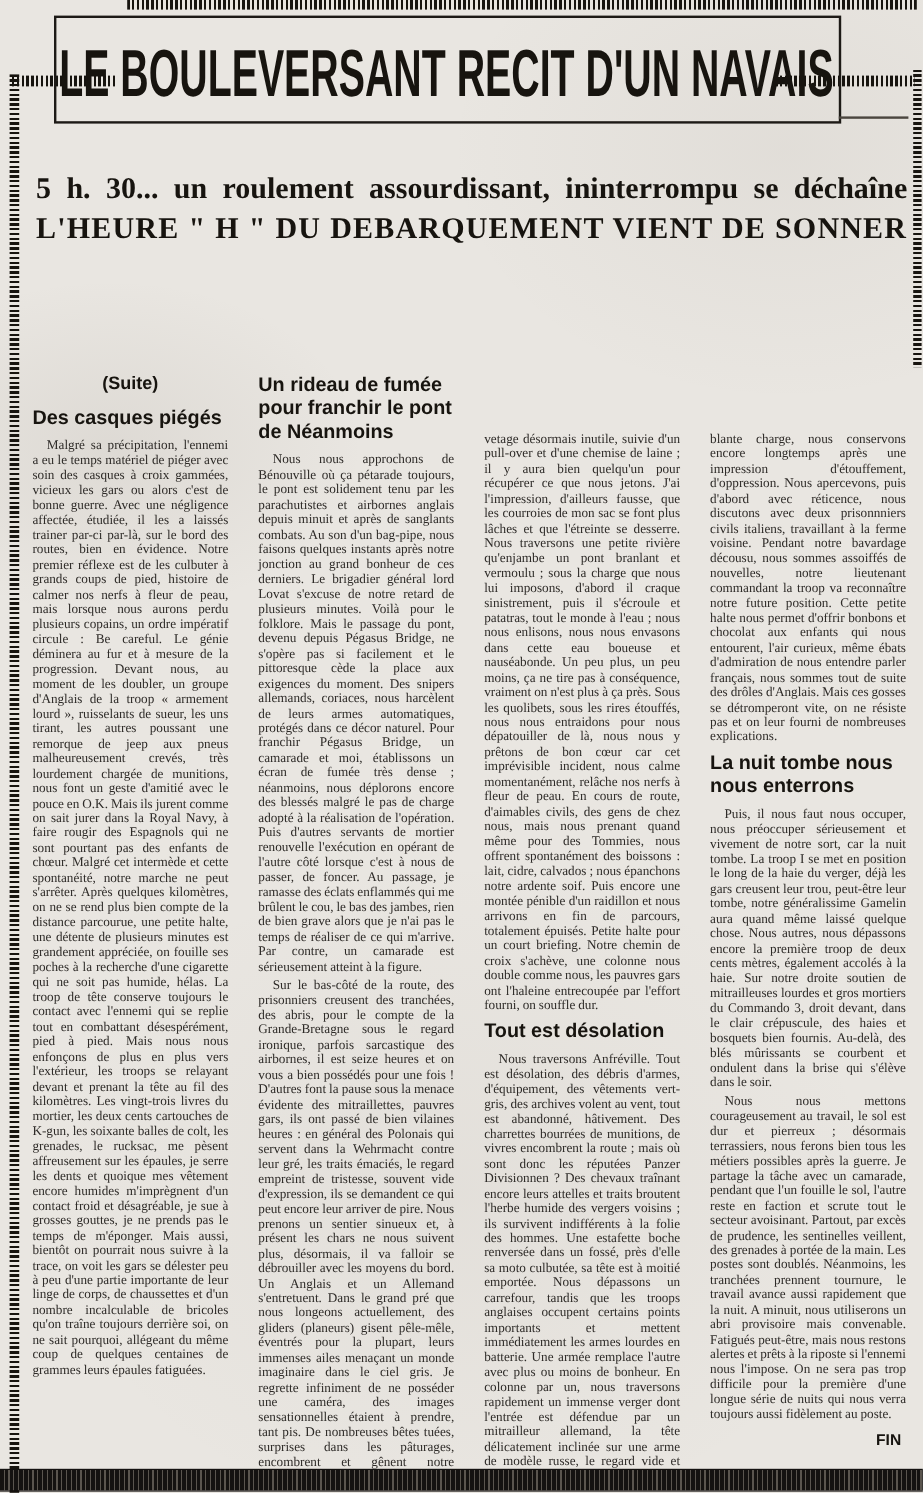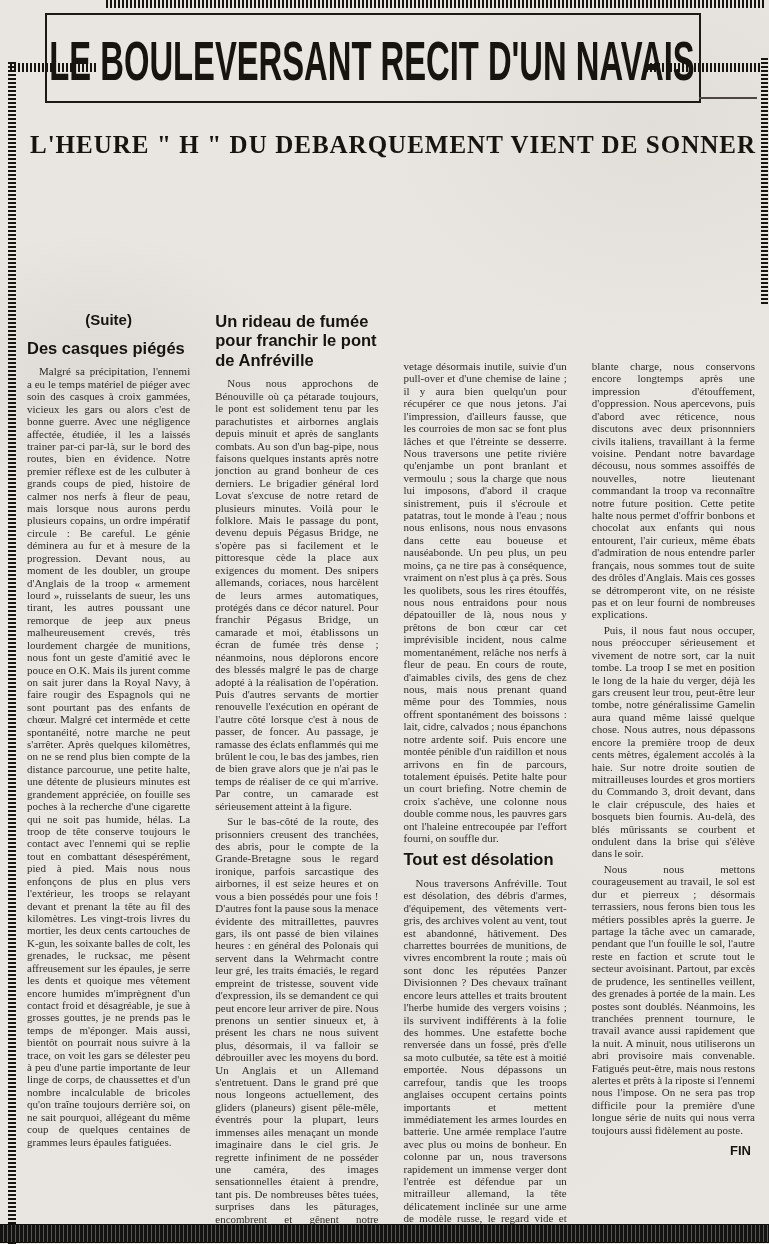--- a/index.html
+++ b/index.html
@@ -155,43 +155,45 @@
 <div class="stripe-v bar-right-vert"></div>
 <div class="stripe-h bar-conn-left"></div>
 <div class="stripe-h bar-conn-right"></div>
 <div class="bar-bottom" style="position:absolute;"></div>
 
 <div class="masthead-box"></div>
 <div class="masthead-tail"></div>
 <div class="masthead-title">LE BOULEVERSANT RECIT D'UN NAVAIS</div>
 
 <div class="headline-wrap">
+  <div class="subheadline-1">5 h. 30... un roulement assourdissant, ininterrompu se déchaîne</div>
   <div class="subheadline-2">L'HEURE " H " DU DEBARQUEMENT VIENT DE SONNER</div>
 </div>
 
 <div class="columns">
 
   <div class="col">
     <div class="suite">(Suite)</div>
     <h3 class="first">Des casques piégés</h3>
     <p>Malgré sa précipitation, l'ennemi a eu le temps matériel de piéger avec soin des casques à croix gammées, vicieux les gars ou alors c'est de bonne guerre. Avec une négligence affectée, étudiée, il les a laissés trainer par-ci par-là, sur le bord des routes, bien en évidence. Notre premier réflexe est de les culbuter à grands coups de pied, histoire de calmer nos nerfs à fleur de peau, mais lorsque nous aurons perdu plusieurs copains, un ordre impératif circule : Be careful. Le génie déminera au fur et à mesure de la progression. Devant nous, au moment de les doubler, un groupe d'Anglais de la troop « armement lourd », ruisselants de sueur, les uns tirant, les autres poussant une remorque de jeep aux pneus malheureusement crevés, très lourdement chargée de munitions, nous font un geste d'amitié avec le pouce en O.K. Mais ils jurent comme on sait jurer dans la Royal Navy, à faire rougir des Espagnols qui ne sont pourtant pas des enfants de chœur. Malgré cet intermède et cette spontanéité, notre marche ne peut s'arrêter. Après quelques kilomètres, on ne se rend plus bien compte de la distance parcourue, une petite halte, une détente de plusieurs minutes est grandement appréciée, on fouille ses poches à la recherche d'une cigarette qui ne soit pas humide, hélas. La troop de tête conserve toujours le contact avec l'ennemi qui se replie tout en combattant désespérément, pied à pied. Mais nous nous enfonçons de plus en plus vers l'extérieur, les troops se relayant devant et prenant la tête au fil des kilomètres. Les vingt-trois livres du mortier, les deux cents cartouches de K-gun, les soixante balles de colt, les grenades, le rucksac, me pèsent affreusement sur les épaules, je serre les dents et quoique mes vêtement encore humides m'imprègnent d'un contact froid et désagréable, je sue à grosses gouttes, je ne prends pas le temps de m'éponger. Mais aussi, bientôt on pourrait nous suivre à la trace, on voit les gars se délester peu à peu d'une partie importante de leur linge de corps, de chaussettes et d'un nombre incalculable de bricoles qu'on traîne toujours derrière soi, on ne sait pourquoi, allégeant du même coup de quelques centaines de grammes leurs épaules fatiguées.</p>
   </div>
 
   <div class="col">
-    <h3 class="first">Un rideau de fumée pour franchir le pont de Anfréville</h3>
+    <h3 class="first">Un rideau de fumée pour franchir le pont de Néanmoins</h3>
     <p>Nous nous approchons de Bénouville où ça pétarade toujours, le pont est solidement tenu par les parachutistes et airbornes anglais depuis minuit et après de sanglants combats. Au son d'un bag-pipe, nous faisons quelques instants après notre jonction au grand bonheur de ces derniers. Le brigadier général lord Lovat s'excuse de notre retard de plusieurs minutes. Voilà pour le folklore. Mais le passage du pont, devenu depuis Pégasus Bridge, ne s'opère pas si facilement et le pittoresque cède la place aux exigences du moment. Des snipers allemands, coriaces, nous harcèlent de leurs armes automatiques, protégés dans ce décor naturel. Pour franchir Pégasus Bridge, un camarade et moi, établissons un écran de fumée très dense ; néanmoins, nous déplorons encore des blessés malgré le pas de charge adopté à la réalisation de l'opération. Puis d'autres servants de mortier renouvelle l'exécution en opérant de l'autre côté lorsque c'est à nous de passer, de foncer. Au passage, je ramasse des éclats enflammés qui me brûlent le cou, le bas des jambes, rien de bien grave alors que je n'ai pas le temps de réaliser de ce qui m'arrive. Par contre, un camarade est sérieusement atteint à la figure.</p>
     <p>Sur le bas-côté de la route, des prisonniers creusent des tranchées, des abris, pour le compte de la Grande-Bretagne sous le regard ironique, parfois sarcastique des airbornes, il est seize heures et on vous a bien possédés pour une fois ! D'autres font la pause sous la menace évidente des mitraillettes, pauvres gars, ils ont passé de bien vilaines heures : en général des Polonais qui servent dans la Wehrmacht contre leur gré, les traits émaciés, le regard empreint de tristesse, souvent vide d'expression, ils se demandent ce qui peut encore leur arriver de pire. Nous prenons un sentier sinueux et, à présent les chars ne nous suivent plus, désormais, il va falloir se débrouiller avec les moyens du bord. Un Anglais et un Allemand s'entretuent. Dans le grand pré que nous longeons actuellement, des gliders (planeurs) gisent pêle-mêle, éventrés pour la plupart, leurs immenses ailes menaçant un monde imaginaire dans le ciel gris. Je regrette infiniment de ne posséder une caméra, des images sensationnelles étaient à prendre, tant pis. De nombreuses bêtes tuées, surprises dans les pâturages, encombrent et gênent notre laborieuse avance. Je balance ma ceinture de sau-</p>
   </div>
 
   <div class="col">
     <p class="cont">vetage désormais inutile, suivie d'un pull-over et d'une chemise de laine ; il y aura bien quelqu'un pour récupérer ce que nous jetons. J'ai l'impression, d'ailleurs fausse, que les courroies de mon sac se font plus lâches et que l'étreinte se desserre. Nous traversons une petite rivière qu'enjambe un pont branlant et vermoulu ; sous la charge que nous lui imposons, d'abord il craque sinistrement, puis il s'écroule et patatras, tout le monde à l'eau ; nous nous enlisons, nous nous envasons dans cette eau boueuse et nauséabonde. Un peu plus, un peu moins, ça ne tire pas à conséquence, vraiment on n'est plus à ça près. Sous les quolibets, sous les rires étouffés, nous nous entraidons pour nous dépatouiller de là, nous nous y prêtons de bon cœur car cet imprévisible incident, nous calme momentanément, relâche nos nerfs à fleur de peau. En cours de route, d'aimables civils, des gens de chez nous, mais nous prenant quand même pour des Tommies, nous offrent spontanément des boissons : lait, cidre, calvados ; nous épanchons notre ardente soif. Puis encore une montée pénible d'un raidillon et nous arrivons en fin de parcours, totalement épuisés. Petite halte pour un court briefing. Notre chemin de croix s'achève, une colonne nous double comme nous, les pauvres gars ont l'haleine entrecoupée par l'effort fourni, on souffle dur.</p>
     <h3>Tout est désolation</h3>
     <p>Nous traversons Anfréville. Tout est désolation, des débris d'armes, d'équipement, des vêtements vert-gris, des archives volent au vent, tout est abandonné, hâtivement. Des charrettes bourrées de munitions, de vivres encombrent la route ; mais où sont donc les réputées Panzer Divisionnen ? Des chevaux traînant encore leurs attelles et traits broutent l'herbe humide des vergers voisins ; ils survivent indifférents à la folie des hommes. Une estafette boche renversée dans un fossé, près d'elle sa moto culbutée, sa tête est à moitié emportée. Nous dépassons un carrefour, tandis que les troops anglaises occupent certains points importants et mettent immédiatement les armes lourdes en batterie. Une armée remplace l'autre avec plus ou moins de bonheur. En colonne par un, nous traversons rapidement un immense verger dont l'entrée est défendue par un mitrailleur allemand, la tête délicatement inclinée sur une arme de modèle russe, le regard vide et inexpressif dans son dernier sommeil. Nous mettons sac à terre, quel soulagement ! Nous respirons à pleins poumons l'air frais du soir, débarrassés de notre acca-</p>
   </div>
 
   <div class="col">
     <p class="cont">blante charge, nous conservons encore longtemps après une impression d'étouffement, d'oppression. Nous apercevons, puis d'abord avec réticence, nous discutons avec deux prisonnniers civils italiens, travaillant à la ferme voisine. Pendant notre bavardage décousu, nous sommes assoiffés de nouvelles, notre lieutenant commandant la troop va reconnaître notre future position. Cette petite halte nous permet d'offrir bonbons et chocolat aux enfants qui nous entourent, l'air curieux, même ébats d'admiration de nous entendre parler français, nous sommes tout de suite des drôles d'Anglais. Mais ces gosses se détromperont vite, on ne résiste pas et on leur fourni de nombreuses explications.</p>
+    <h3>La nuit tombe nous nous enterrons</h3>
     <p>Puis, il nous faut nous occuper, nous préoccuper sérieusement et vivement de notre sort, car la nuit tombe. La troop I se met en position le long de la haie du verger, déjà les gars creusent leur trou, peut-être leur tombe, notre généralissime Gamelin aura quand même laissé quelque chose. Nous autres, nous dépassons encore la première troop de deux cents mètres, également accolés à la haie. Sur notre droite soutien de mitrailleuses lourdes et gros mortiers du Commando 3, droit devant, dans le clair crépuscule, des haies et bosquets bien fournis. Au-delà, des blés mûrissants se courbent et ondulent dans la brise qui s'élève dans le soir.</p>
     <p>Nous nous mettons courageusement au travail, le sol est dur et pierreux ; désormais terrassiers, nous ferons bien tous les métiers possibles après la guerre. Je partage la tâche avec un camarade, pendant que l'un fouille le sol, l'autre reste en faction et scrute tout le secteur avoisinant. Partout, par excès de prudence, les sentinelles veillent, des grenades à portée de la main. Les postes sont doublés. Néanmoins, les tranchées prennent tournure, le travail avance aussi rapidement que la nuit. A minuit, nous utiliserons un abri provisoire mais convenable. Fatigués peut-être, mais nous restons alertes et prêts à la riposte si l'ennemi nous l'impose. On ne sera pas trop difficile pour la première d'une longue série de nuits qui nous verra toujours aussi fidèlement au poste.</p>
     <div class="fin">FIN</div>
   </div>
 
 </div>
 
 </body></html>

